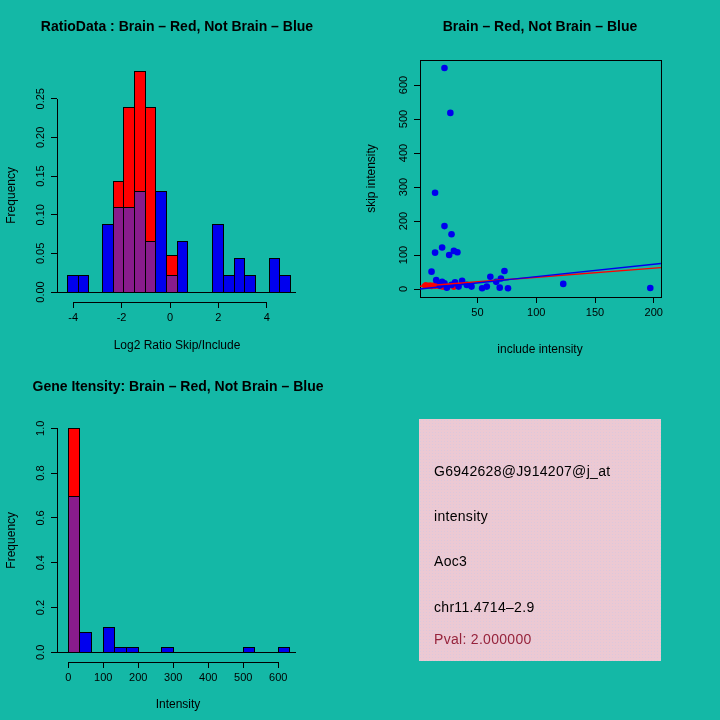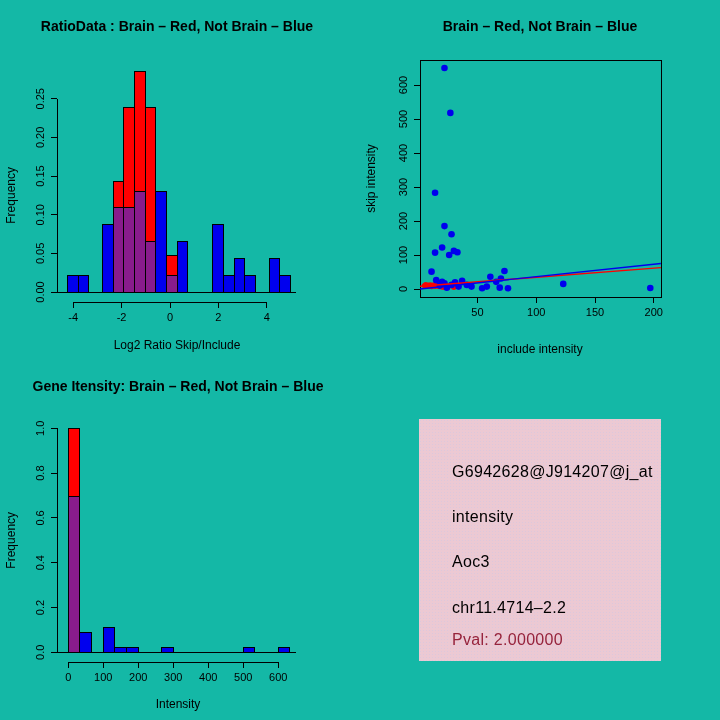--- a/index.html
+++ b/index.html
@@ -7,21 +7,21 @@
           font-family:"Liberation Sans",sans-serif;}
   .panel{position:absolute;width:360px;height:360px;}
   #svg-ratio{left:0;top:0;}
   #svg-scatter{left:360px;top:0;}
   #svg-gene{left:0;top:360px;}
   svg text{font-family:"Liberation Sans",sans-serif;fill:#000;}
   .info-panel{position:absolute;left:419px;top:419px;width:242px;height:242px;
               background-color:#ECC9D3;
               background-image:radial-gradient(#DCC8DC 0.8px, rgba(0,0,0,0) 0.9px);
               background-size:3px 3px;}
-  .info-line{position:absolute;left:33px;font-size:16px;letter-spacing:0.3px;
+  .info-line{position:absolute;left:15px;font-size:14px;letter-spacing:0.3px;
              color:#000;white-space:nowrap;}
   .info-line.pval{color:#96233C;text-align:right;}
 </style>
 </head>
 <body>
 
 <div id="window">
   <svg id="svg-ratio" class="panel" viewBox="0 0 360 360">
       <text x="177" y="31" text-anchor="middle" font-size="14" font-weight="bold">RatioData : Brain – Red, Not Brain – Blue</text>
       <text x="177" y="349" text-anchor="middle" font-size="12">Log2 Ratio Skip/Include</text>
@@ -229,16 +229,16 @@
         <rect x="161.64499999999998" y="287.4392" width="11.65500000000003" height="4.860799999999983" fill="#0000EE" stroke="#000000"></rect>
         <rect x="243.3" y="287.4392" width="11.654999999999973" height="4.860799999999983" fill="#0000EE" stroke="#000000"></rect>
         <rect x="278.3" y="287.4392" width="11.654999999999973" height="4.860799999999983" fill="#0000EE" stroke="#000000"></rect>
       </g>
     </svg>
 
   <div class="info-panel">
     <span class="info-line" style="top:44px">G6942628@J914207@j_at</span>
     <span class="info-line" style="top:89px">intensity</span>
     <span class="info-line" style="top:134px">Aoc3</span>
-    <span class="info-line" style="top:180px">chr11.4714–2.2</span>
+    <span class="info-line" style="top:180px">chr11.4714–2.9</span>
     <span class="info-line pval" style="top:212px">Pval: 2.000000</span>
   </div>
 </div>
 
 </body></html>

